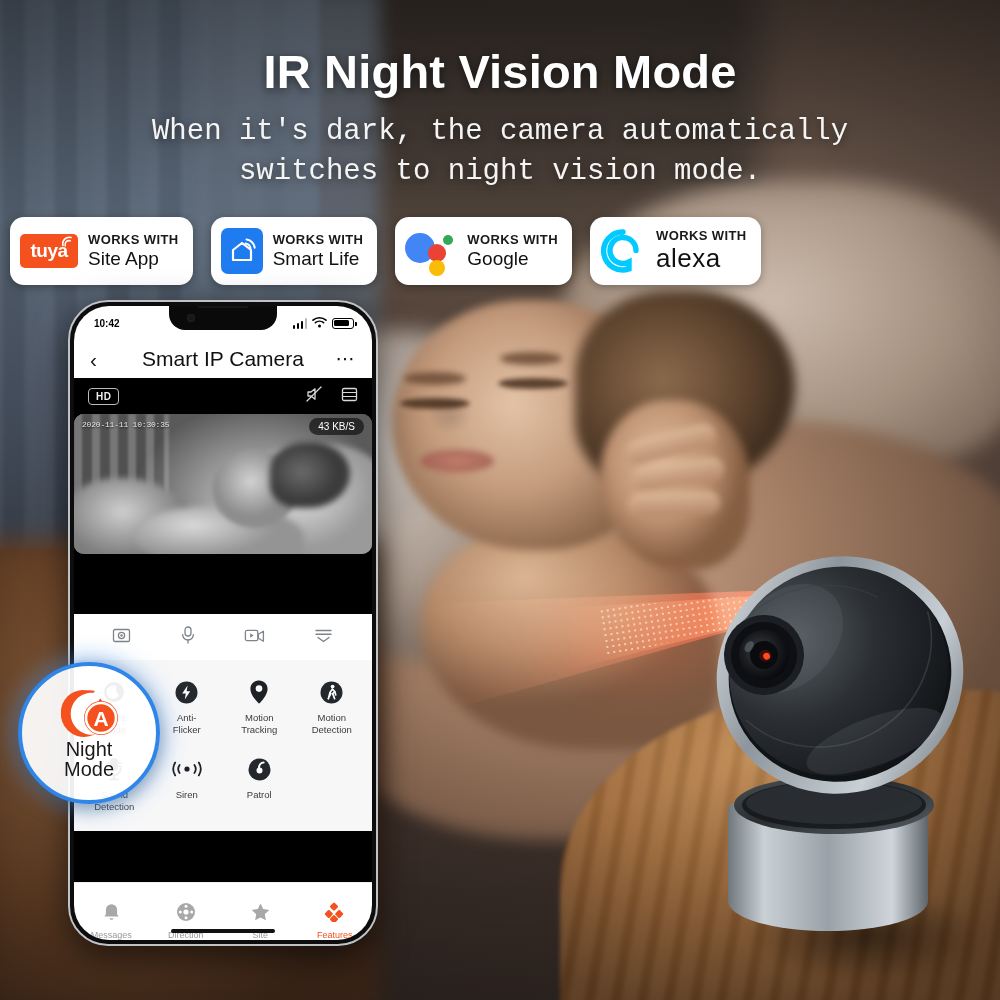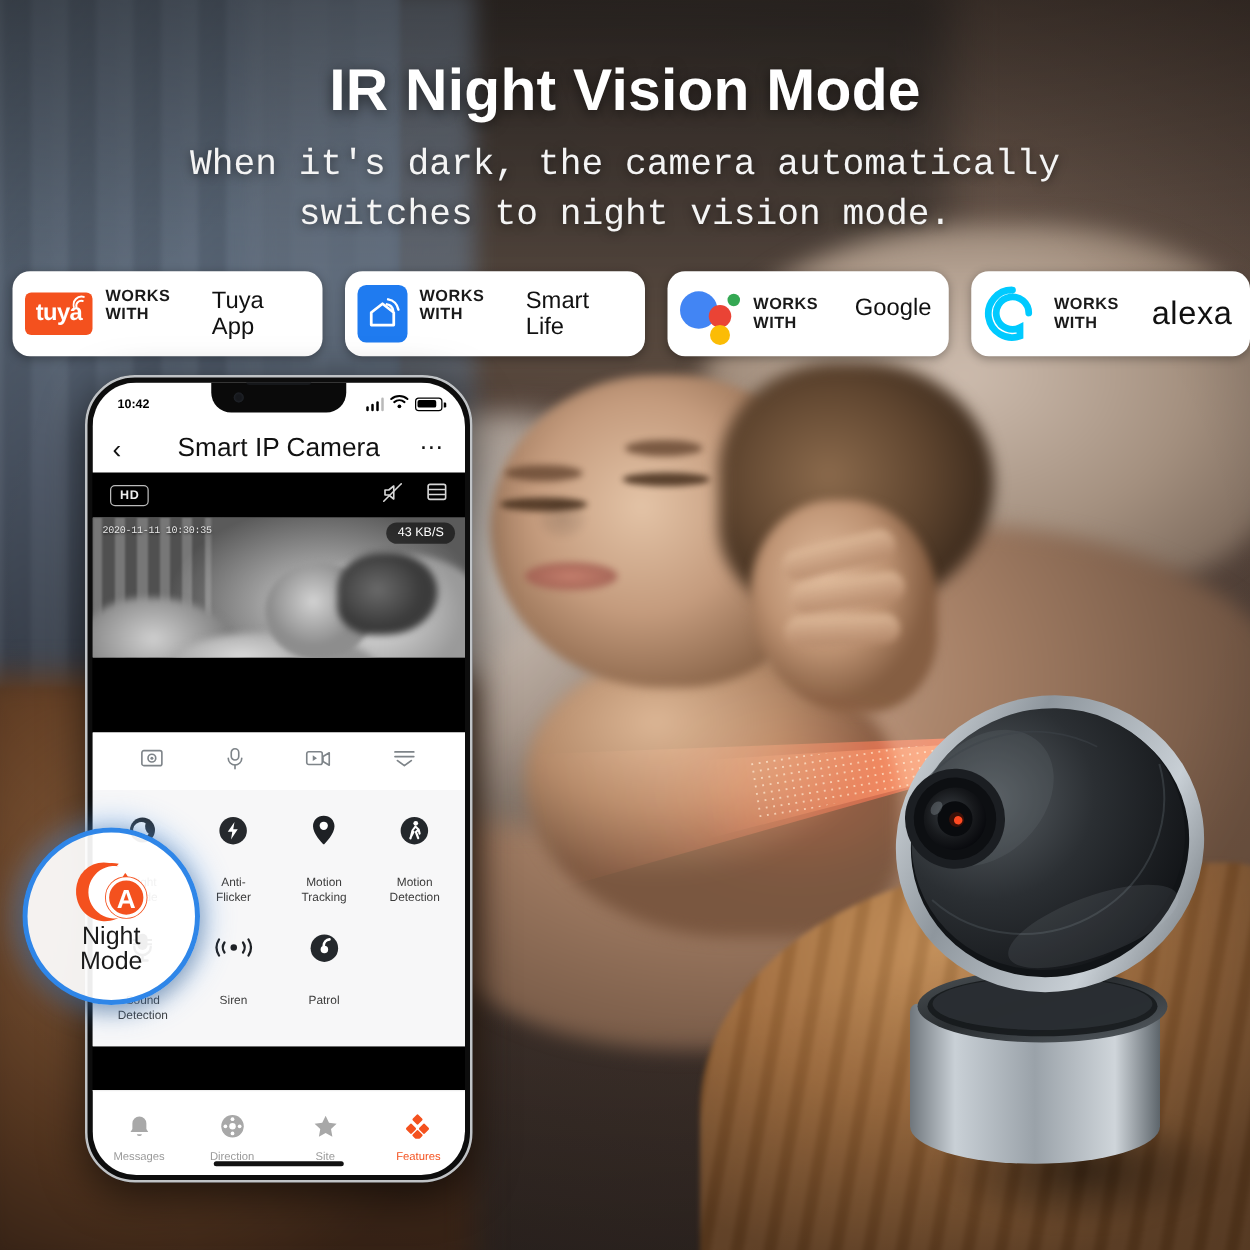--- a/index.html
+++ b/index.html
@@ -171,21 +171,21 @@
     font-family:Liberation Mono, monospace;
   }
 
   
   .badges{ position:absolute; left:10px; top:217px; display:flex; gap:18px; }
   .badge{
     height:68px; background:#fff; border-radius:14px;
     display:flex; align-items:center; gap:10px; padding:0 14px 0 10px;
     box-shadow:0 2px 8px rgba(0,0,0,.3);
   }
-  .badge-txt{ display:flex; flex-direction:row; justify-content:center; line-height:1.12; }
+  .badge-txt{ display:flex; flex-direction:column; justify-content:center; line-height:1.12; }
   .ww{ font-size:13px; font-weight:bold; color:#1a1a1a; letter-spacing:.4px; }
   .bname{ font-size:19px; color:#111; }
 
   .tuya-logo{
     width:58px;height:34px;background:#f4511e;border-radius:5px;
     display:flex;align-items:center;justify-content:center;position:relative;
     color:#fff;font-size:19px;font-weight:bold;letter-spacing:-.5px;
   }
   .tuya-wifi{position:absolute;right:3px;top:2px;color:#fff;font-size:12px;}
 
@@ -266,22 +266,23 @@
     height:36px; background:#000; display:flex; align-items:center;
     padding:13px 14px;
   }
   .hd-chip{
     border:1px solid #bbb; color:#eee; font-size:10px; font-weight:bold;
     padding:2px 7px; border-radius:4px; letter-spacing:.5px;
   }
   .hd-right{margin-left:auto;display:flex;align-items:center;gap:18px;}
 
   .video{
-    position:relative; height:112px; overflow:hidden;
+    position:relative; height:140px; overflow:hidden;
     background:linear-gradient(180deg,#6e6e6e,#3c3c3c);
+    border-radius:10px;
   }
   .v-grad{
     position:absolute; inset:0;
     background:
       radial-gradient(42% 70% at 62% 62%, #d5d5d5 0%, #9a9a9a 45%, #5a5a5a 100%),
       linear-gradient(100deg,#8c8c8c 0%,#6b6b6b 30%,#4f4f4f 70%,#3a3a3a 100%);
   }
   .v-curtain{
     position:absolute;left:0;top:0;width:95px;height:100%;
     background:repeating-linear-gradient(90deg,
@@ -331,30 +332,30 @@
     height:46px; background:#fff; display:flex; align-items:center;
     justify-content:space-around; padding:0 14px;
   }
 
   .grid{
     display:grid; grid-template-columns:repeat(4,1fr);
     padding:10px 4px 6px; background:#f7f7f8;
   }
   .cell{
     display:flex; flex-direction:column; align-items:center;
-    gap:24px; padding:9px 2px 11px;
+    gap:7px; padding:9px 2px 11px;
   }
   .cell-ico{ height:26px; display:flex; align-items:center; justify-content:center; }
   .cell-lb{
     font-size:9.5px; color:#3b3b3b; text-align:center; line-height:1.28;
   }
 
   .tabbar{
-    position:absolute; left:0; right:0; bottom:0; height:68px;
-    background:#fff; display:flex; align-items:center; padding-top:7px;
+    position:absolute; left:0; right:0; bottom:0; height:58px;
+    background:#fff; display:flex; align-items:flex-end; padding-top:7px;
     border-top:1px solid #efefef;
   }
   .tab{ flex:1; display:flex; flex-direction:column; align-items:center; gap:4px; }
   .tab-lb{ font-size:9px; color:#9a9a9a; }
   .tab.active .tab-lb{ color:#f4511e; }
   .home-ind{
     position:absolute; left:50%; bottom:7px; transform:translateX(-50%);
     width:104px; height:4px; border-radius:3px; background:#111;
   }
 
@@ -486,21 +487,21 @@
       <span>tuya</span>
       <span class="tuya-wifi">
         <svg width="13" height="11" viewBox="0 0 13 11">
             <path d="M1 9.5a6.5 6.5 0 0 1 8-8" fill="none" stroke="#fff" stroke-width="1.6" stroke-linecap="round"></path>
             <path d="M3.2 9.8a4 4 0 0 1 5-5" fill="none" stroke="#fff" stroke-width="1.6" stroke-linecap="round"></path>
           </svg>
       </span>
     </div>
     <div class="badge-txt">
       <span class="ww">WORKS WITH</span>
-      <span class="bname">Tuya App</span>
+      <span class="bname">Site App</span>
     </div>
   </div>
 
   <div class="badge">
     <div class="sl-logo">
       <svg width="28" height="30" viewBox="0 0 28 30">
         <path d="M5 14 L14 7 L23 14 V24 H5 Z" fill="none" stroke="#fff" stroke-width="2.2" stroke-linejoin="round"></path>
         <path d="M17.5 7.5a6 6 0 0 1 5 5" fill="none" stroke="#fff" stroke-width="2" stroke-linecap="round"></path>
         <path d="M18.5 3.5a10 10 0 0 1 8.2 8.2" fill="none" stroke="#fff" stroke-width="2" stroke-linecap="round"></path>
       </svg>

